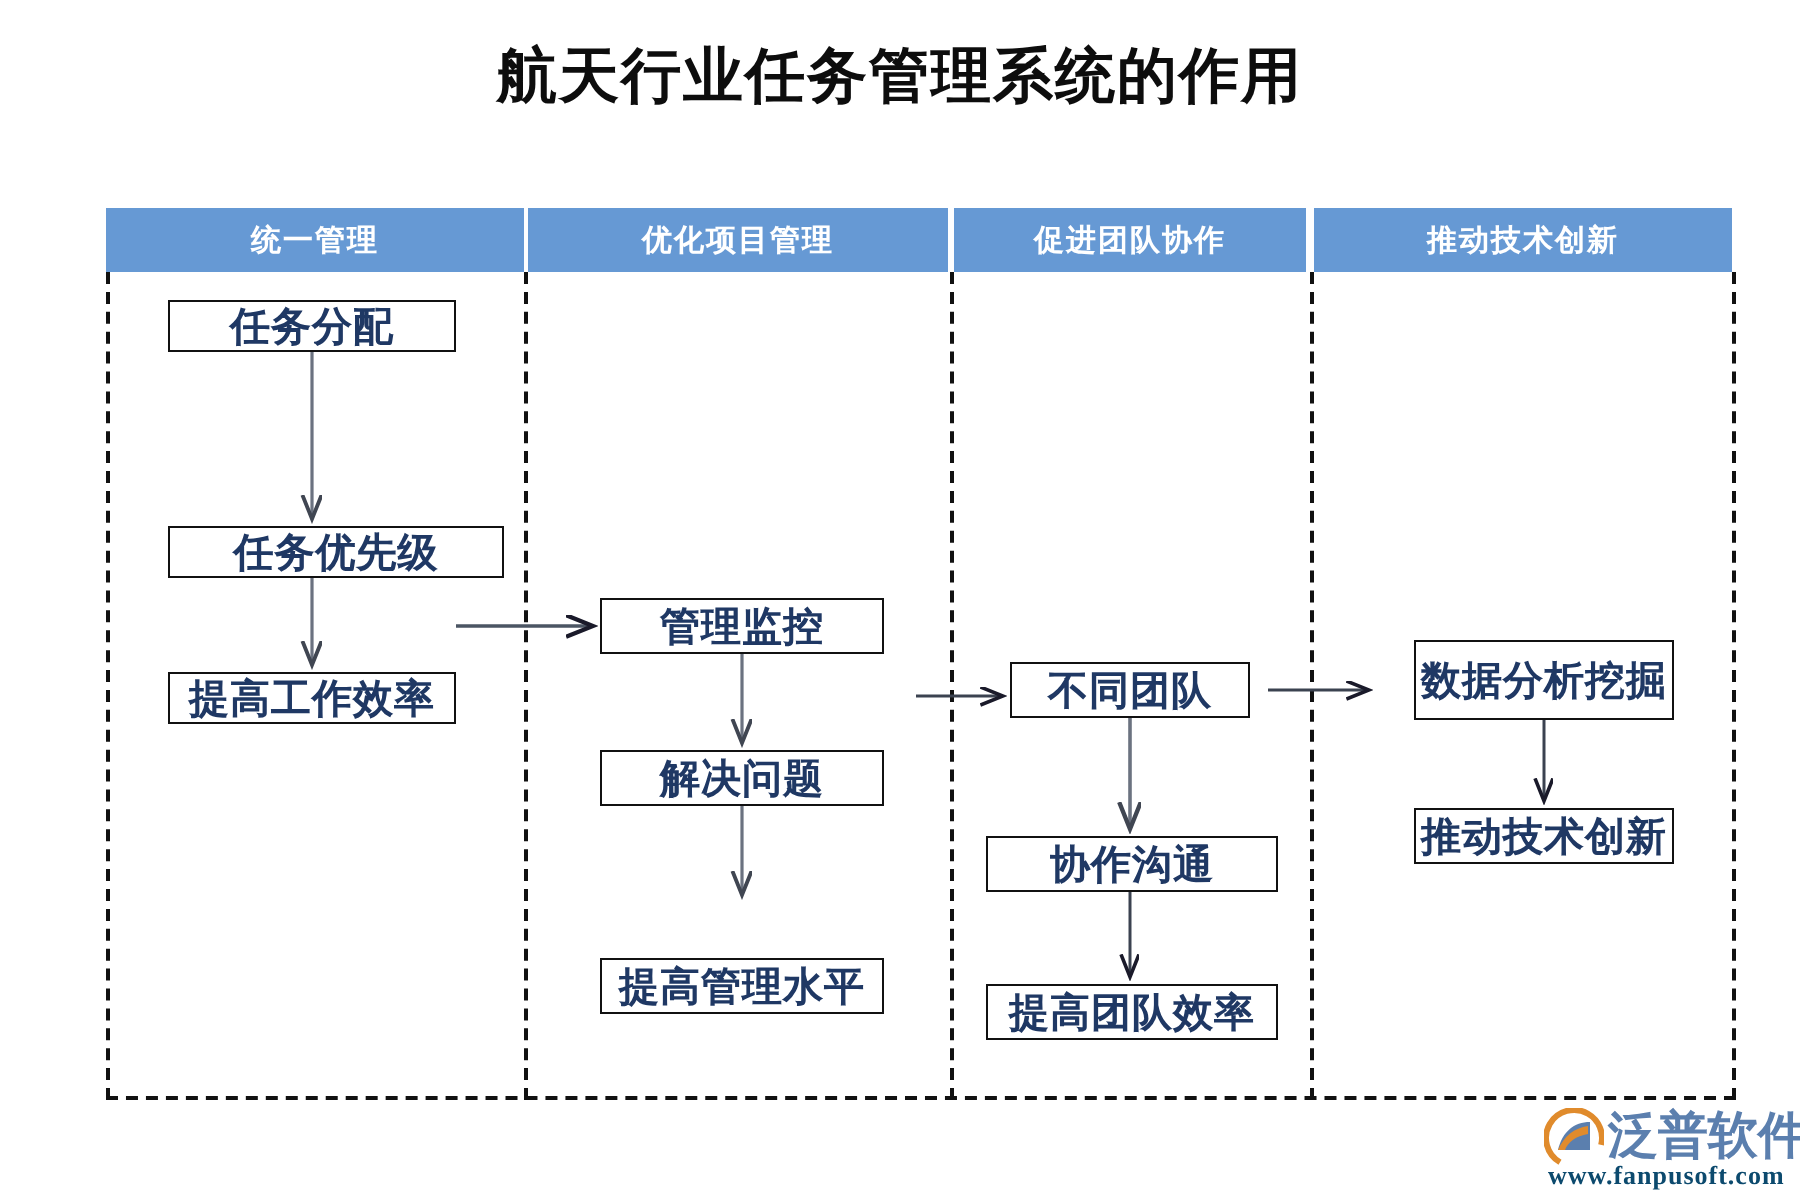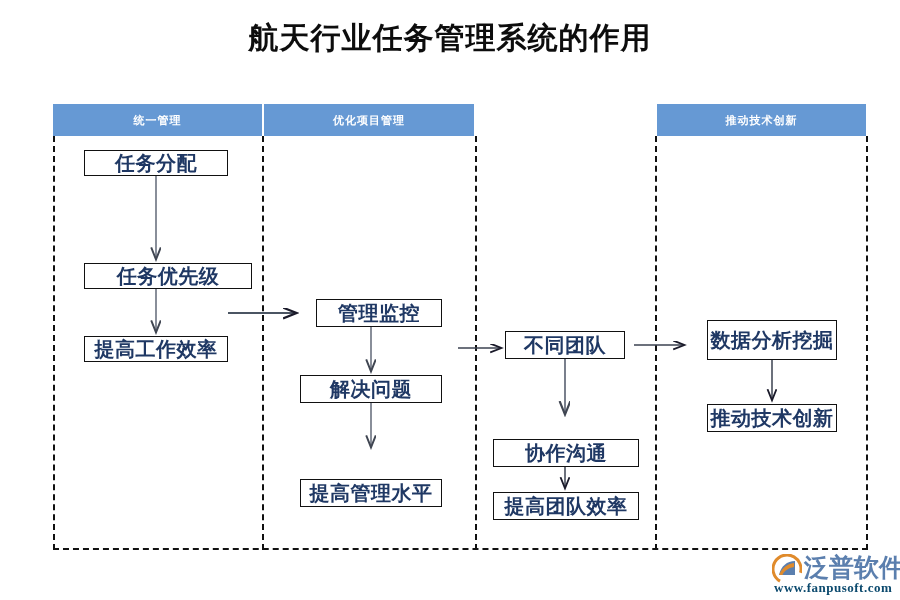--- a/index.html
+++ b/index.html
@@ -53,21 +53,21 @@
     border-left: 2px dashed #111111;
   }
 
   
   .header-band {
     position: absolute;
     top: 104px;
     height: 32px;
     background: #6699d4;
     color: #ffffff;
-    font-size: 11px;
+    font-size: 15px;
     font-weight: bold;
     display: flex;
     align-items: center;
     justify-content: center;
     letter-spacing: 1px;
     white-space: nowrap;
   }
 
   
   .node {
@@ -135,20 +135,21 @@
 
   <div class="page-title">航天行业任务管理系统的作用</div>
 
   <div class="dashed-frame"></div>
   <div class="dashed-col-divider" style="left:262px;"></div>
   <div class="dashed-col-divider" style="left:475px;"></div>
   <div class="dashed-col-divider" style="left:655px;"></div>
 
   <div class="header-band" style="left:53px; width:209px;">统一管理</div>
   <div class="header-band" style="left:264px; width:210px;">优化项目管理</div>
+  <div class="header-band" style="left:477px; width:176px;">促进团队协作</div>
   <div class="header-band" style="left:657px; width:209px;">推动技术创新</div>
 
   <div class="conn" style="left:0; top:0; width:900px; height:600px;">
     <svg width="900" height="600" viewBox="0 0 900 600">
       <defs>
         <marker id="ah" markerWidth="9" markerHeight="9" refX="7.2" refY="3" orient="auto" markerUnits="strokeWidth">
           <path d="M0,0 L7.5,3 L0,6" fill="none" stroke="#404652" stroke-width="1.2"></path>
         </marker>
         <marker id="ah2" markerWidth="9" markerHeight="9" refX="7.2" refY="3" orient="auto" markerUnits="strokeWidth">
           <path d="M0,0 L7.5,3 L0,6" fill="none" stroke="#1a1a2a" stroke-width="1.2"></path>
@@ -194,26 +195,26 @@
       <g>
         <line x1="772" y1="348" x2="772" y2="400" stroke="#3b4250" stroke-width="1.5" marker-end="url(#ah2)"></line>
       </g>
     </svg>
   </div>
 
   <div class="node" style="left:84px; top:150px; width:144px; height:26px;">任务分配</div>
   <div class="node" style="left:84px; top:263px; width:168px; height:26px;">任务优先级</div>
   <div class="node" style="left:84px; top:336px; width:144px; height:26px;text-align:center;">提高工作效率</div>
 
-  <div class="node" style="left:300px; top:299px; width:126px; height:28px;margin-left:16px;">管理监控</div>
+  <div class="node" style="left:300px; top:299px; width:142px; height:28px;">管理监控</div>
   <div class="node" style="left:300px; top:375px; width:142px; height:28px;">解决问题</div>
   <div class="node" style="left:300px; top:451px; width:142px; height:28px;margin-top:28px;">提高管理水平</div>
 
   <div class="node" style="left:505px; top:331px; width:120px; height:28px;">不同团队</div>
-  <div class="node" style="left:493px; top:418px; width:146px; height:28px;margin-top:21px;">协作沟通</div>
+  <div class="node" style="left:493px; top:418px; width:146px; height:28px;">协作沟通</div>
   <div class="node" style="left:493px; top:492px; width:146px; height:28px;">提高团队效率</div>
 
   <div class="node" style="left:707px; top:320px; width:130px; height:40px;">数据分析挖掘</div>
   <div class="node" style="left:707px; top:404px; width:130px; height:28px;">推动技术创新</div>
 
   <div class="logo-wrap">
     <div class="logo-mark">
       <svg width="30" height="30" viewBox="0 0 30 30">
         <circle cx="15" cy="15" r="14" fill="none" stroke="#e08b2c" stroke-width="3" stroke-dasharray="62 26" transform="rotate(120 15 15)"></circle>
         <path d="M7 21 C9 12, 15 7, 23 7 L23 21 Z" fill="#5b7fae"></path>

